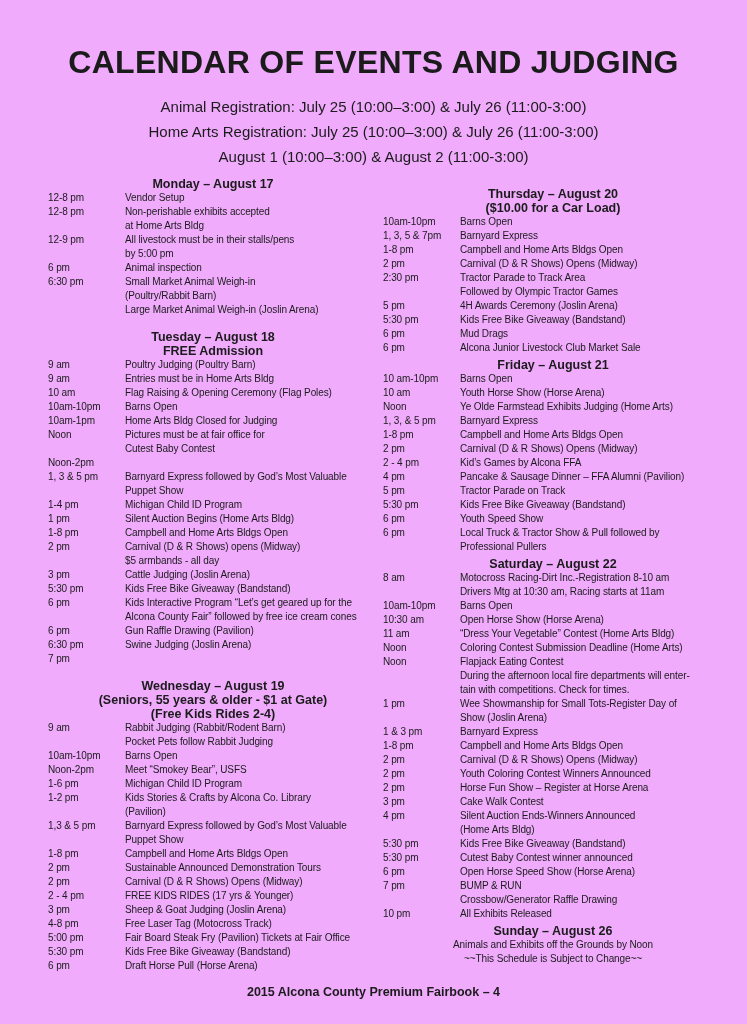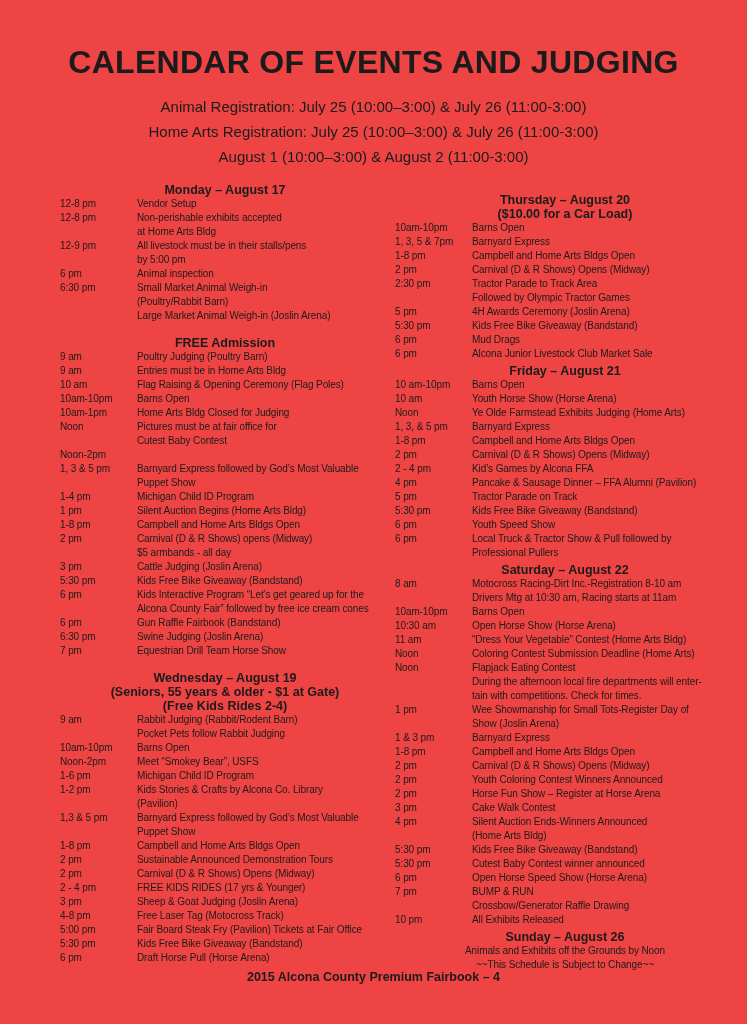--- a/index.html
+++ b/index.html
@@ -1,19 +1,19 @@
 <!DOCTYPE html>
 <html><head>
 <meta charset="utf-8">
 <style>
   * { box-sizing: border-box; margin: 0; padding: 0; }
   html, body { background: #e8e8e8; }
   .page {
     width: 747px; height: 1024px;
-    background: #ef4444;
+    background: #f0abfc;
     position: relative;
     margin: 0 auto;
     font-family: "Liberation Sans", sans-serif;
     color: #1b1b1b;
     overflow: hidden;
   }
   .title {
     text-align: center;
     font-weight: 700;
     font-size: 32px;
@@ -21,22 +21,21 @@
     padding-top: 44px;
   }
   .registration {
     margin-top: 13px;
     text-align: center;
     font-size: 15px;
     line-height: 25px;
   }
   .columns {
     display: flex;
-    margin: 14px 0 0 48px;
-    justify-content: center;
+    margin: 8px 0 0 48px;
   }
   .col-left  { width: 330px; margin-right: 5px; }
   .col-right { width: 340px; padding-top: 10px; }
   .col-left .section  { margin-bottom: 13px; }
   .col-right .section { margin-bottom: 3px; }
   .day-header {
     text-align: center;
     font-weight: 700;
     font-size: 12.5px;
     line-height: 14px;
@@ -50,21 +49,21 @@
   .time { width: 77px; flex: none; white-space: nowrap; }
   .desc { flex: 1; white-space: nowrap; }
   .note-line {
     text-align: center;
     font-size: 10px;
     line-height: 14px;
     letter-spacing: -0.1px;
   }
   .footer {
     position: absolute;
-    left: 0; right: 0; bottom: 40px;
+    left: 0; right: 0; bottom: 25px;
     text-align: center;
     font-weight: 700;
     font-size: 12.5px;
   }
 </style>
 </head>
 <body>
 
 <div class="page">
   <div class="title">CALENDAR OF EVENTS AND JUDGING</div>
@@ -94,20 +93,21 @@
           <div class="row">
             <div class="time">6 pm</div>
             <div class="desc">Animal inspection</div>
           </div>
           <div class="row">
             <div class="time">6:30 pm</div>
             <div class="desc">Small Market Animal Weigh-in<br>(Poultry/Rabbit Barn)<br>Large Market Animal Weigh-in (Joslin Arena)</div>
           </div>
         </div>
         <div class="section">
+          <div class="day-header">Tuesday – August 18</div>
           <div class="day-header">FREE Admission</div>
           <div class="row">
             <div class="time">9 am</div>
             <div class="desc">Poultry Judging (Poultry Barn)</div>
           </div>
           <div class="row">
             <div class="time">9 am</div>
             <div class="desc">Entries must be in Home Arts Bldg</div>
           </div>
           <div class="row">
@@ -156,29 +156,28 @@
           <div class="row">
             <div class="time">5:30 pm</div>
             <div class="desc">Kids Free Bike Giveaway (Bandstand)</div>
           </div>
           <div class="row">
             <div class="time">6 pm</div>
             <div class="desc">Kids Interactive Program “Let’s get geared up for the<br>Alcona County Fair” followed by free ice cream cones</div>
           </div>
           <div class="row">
             <div class="time">6 pm</div>
-            <div class="desc">Gun Raffle Fairbook (Bandstand)</div>
+            <div class="desc">Gun Raffle Drawing (Pavilion)</div>
           </div>
           <div class="row">
             <div class="time">6:30 pm</div>
             <div class="desc">Swine Judging (Joslin Arena)</div>
           </div>
           <div class="row">
             <div class="time">7 pm</div>
-            <div class="desc">Equestrian Drill Team Horse Show</div>
           </div>
         </div>
         <div class="section">
           <div class="day-header">Wednesday – August 19</div>
           <div class="day-header">(Seniors, 55 years &amp; older - $1 at Gate)</div>
           <div class="day-header">(Free Kids Rides 2-4)</div>
           <div class="row">
             <div class="time">9 am</div>
             <div class="desc">Rabbit Judging (Rabbit/Rodent Barn)<br>Pocket Pets follow Rabbit Judging</div>
           </div>

